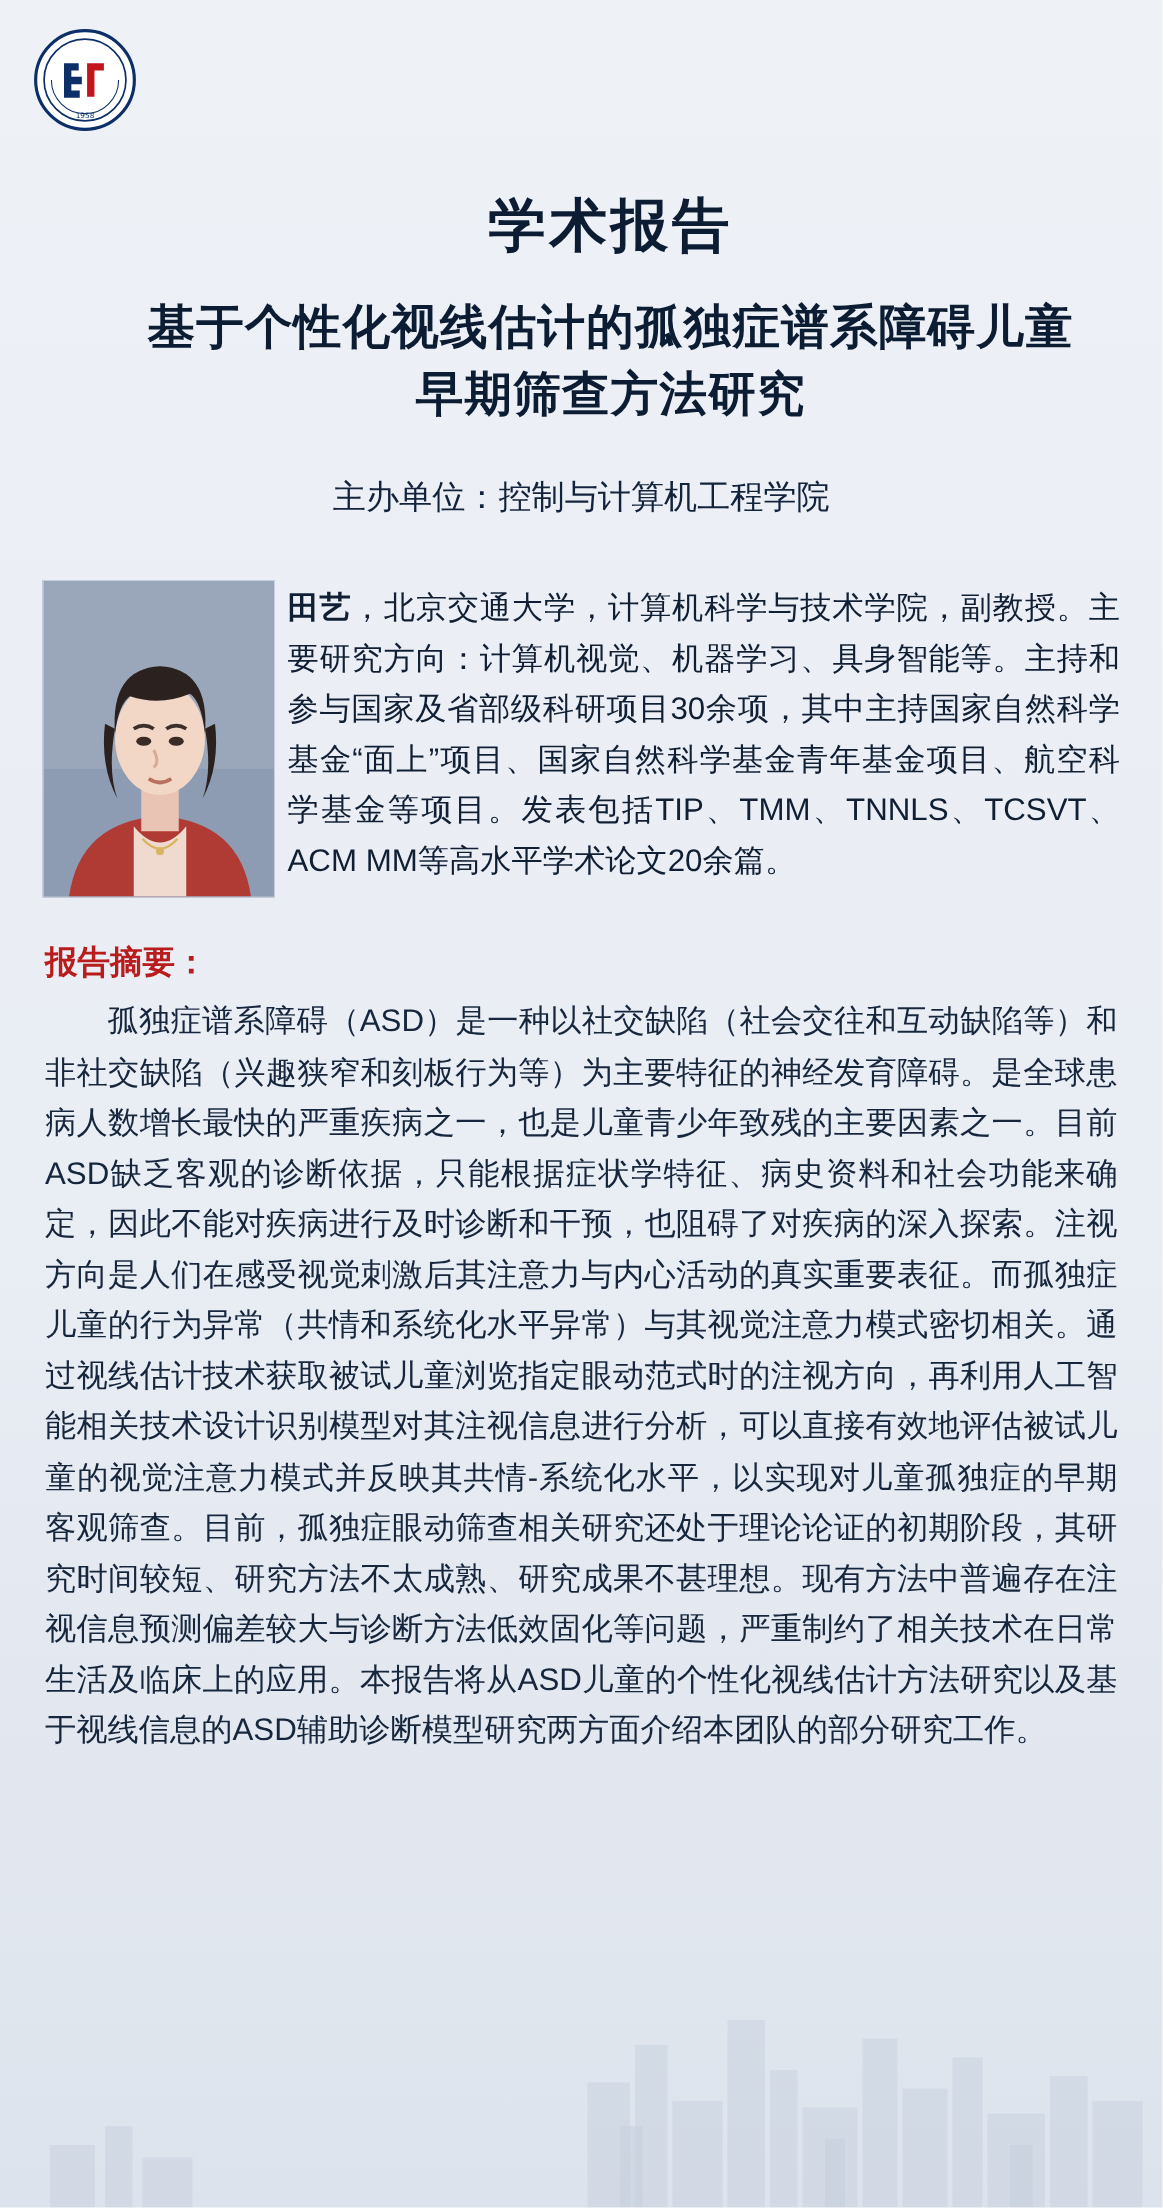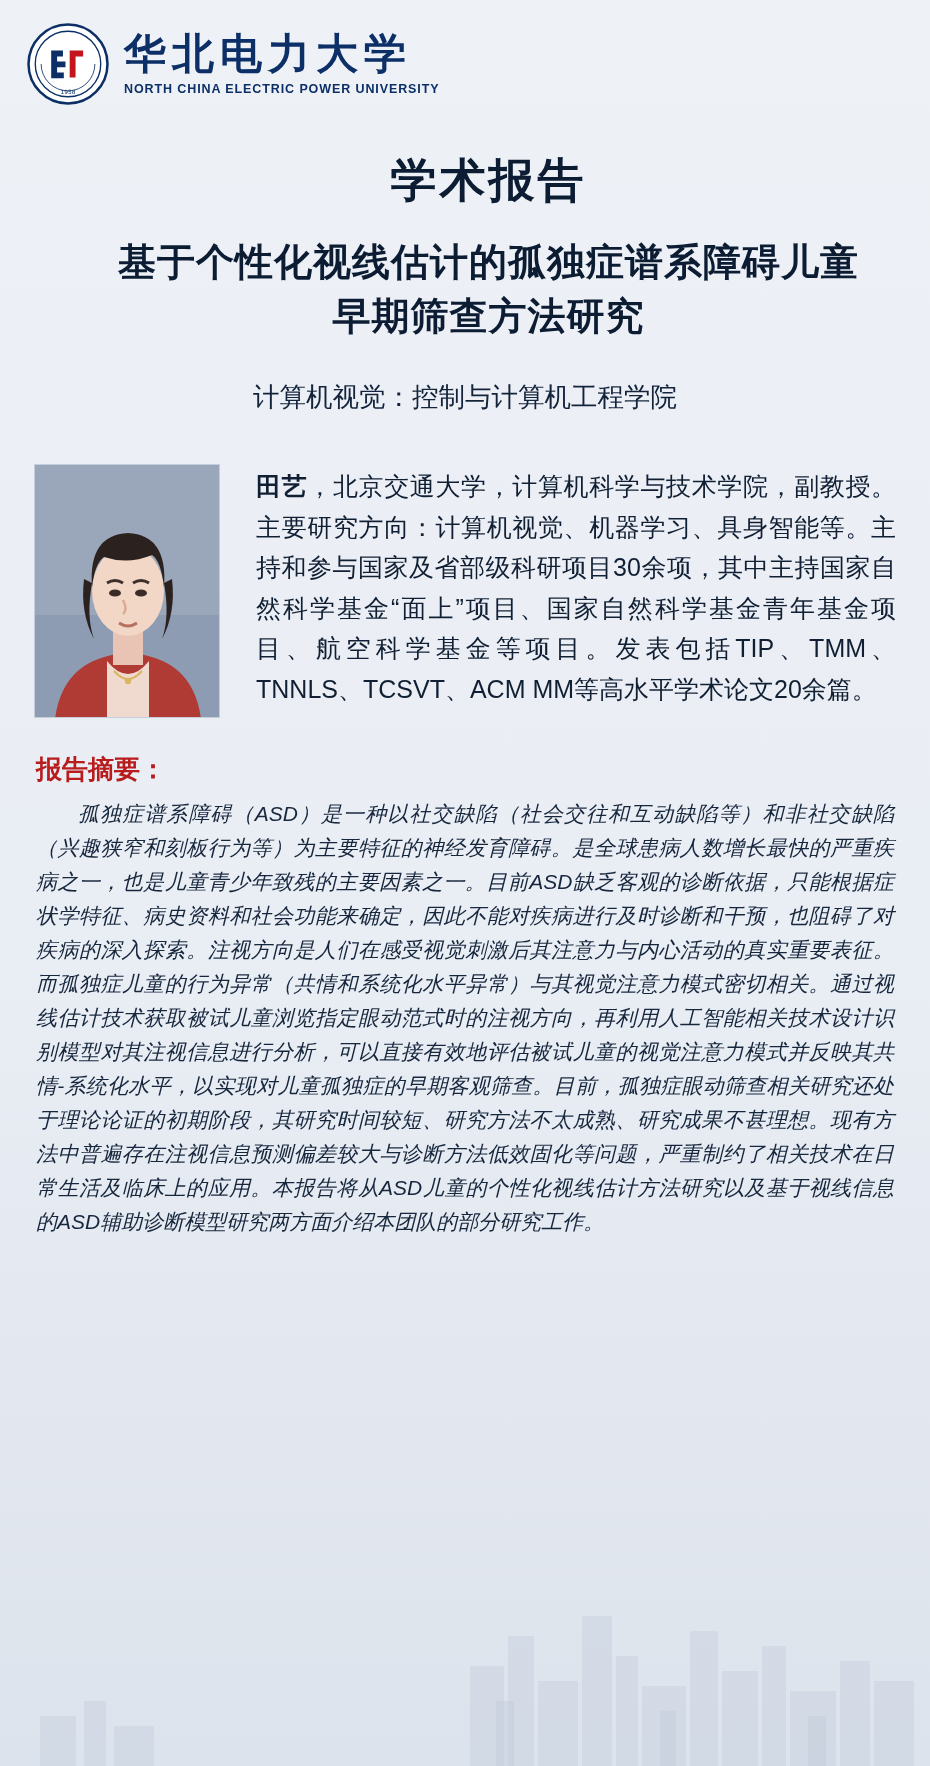--- a/index.html
+++ b/index.html
@@ -73,21 +73,21 @@
     font-size: 26.5px;
     line-height: 1.75;
     color: #13233b;
   }
   .meta-row-1 { display: flex; justify-content: center; gap: 74px; }
   .meta-row-2 { margin-top: 2px; }
 
   
   .speaker {
     display: flex;
-    gap: 36px;
+    gap: 10px;
     margin: 44px 34px 0 34px;
     align-items: flex-start;
   }
   .portrait {
     width: 186px;
     height: 254px;
     flex: 0 0 186px;
     border: 1px solid #c7cedb;
     background: #8c9ab0;
     position: relative;
@@ -104,26 +104,25 @@
 
   
   .abstract { margin: 34px 36px 0 36px; }
   .abstract-heading {
     font-size: 26px;
     font-weight: 700;
     color: #b91c1c;
     margin-bottom: 10px;
   }
   .abstract-body {
-    font-size: 21px;
+    font-size: 25px;
     line-height: 1.62;
     text-align: justify;
     text-indent: 2em;
     color: #16263c;
-    font-style: italic;
   }
 </style>
 </head>
 <body>
 
 <svg class="skyline" viewBox="0 0 930 250" preserveAspectRatio="none">
   <g fill="#c3ccdb" opacity="0.75">
     <rect x="470" y="150" width="34" height="100"></rect>
     <rect x="508" y="120" width="26" height="130"></rect>
     <rect x="538" y="165" width="40" height="85"></rect>
@@ -149,33 +148,29 @@
 
 <div class="header">
   <svg class="logo-mark" viewBox="0 0 100 100">
     <circle cx="50" cy="50" r="47" fill="#ffffff" stroke="#0b2f66" stroke-width="3"></circle>
     <circle cx="50" cy="50" r="39" fill="#ffffff" stroke="#0b2f66" stroke-width="1.6"></circle>
     <path d="M30 34 h14 v7 h-7 v6 h10 v7 h-10 v6 h8 v7 H30 z" fill="#0b2f66"></path>
     <path d="M52 34 h16 v7 h-9 v25 h-7 z" fill="#c3161c"></path>
     <text x="50" y="86" font-size="7" text-anchor="middle" fill="#0b2f66" font-family="DejaVu Sans, sans-serif">1958</text>
     <path d="M18 50 a32 32 0 0 0 64 0" fill="none" stroke="#0b2f66" stroke-width="1"></path>
   </svg>
-  <div class="logo-text">
-    <div class="logo-cn">华北电力大学</div>
-    <div class="logo-en">NORTH CHINA ELECTRIC POWER UNIVERSITY</div>
-  </div>
 </div>
 
 <div class="title-block">
   <div class="doc-title">学术报告</div>
   <div class="talk-title">基于个性化视线估计的孤独症谱系障碍儿童早期筛查方法研究</div>
 </div>
 
 <div class="meta">
-  <div class="meta-row-2">计算机视觉：控制与计算机工程学院</div>
+  <div class="meta-row-2">主办单位：控制与计算机工程学院</div>
 </div>
 
 <div class="speaker">
   <div class="portrait">
     <svg viewBox="0 0 186 254" width="186" height="254">
       <rect width="186" height="254" fill="#9aa7bb"></rect>
       <rect y="150" width="186" height="104" fill="#8d9cb2"></rect>
 
       <path d="M20 254 q8 -62 73 -66 q65 4 73 66 z" fill="#b03a34"></path>
       <path d="M72 196 q21 26 42 0 l0 58 h-42 z" fill="#f0d9cf"></path>

